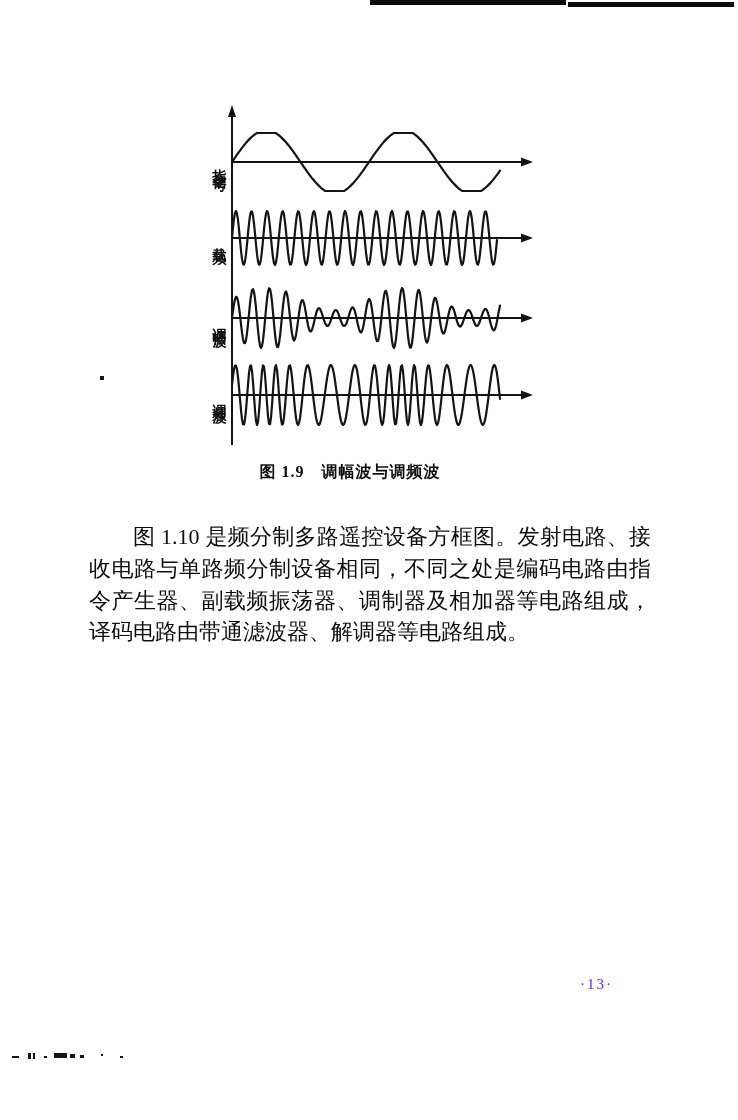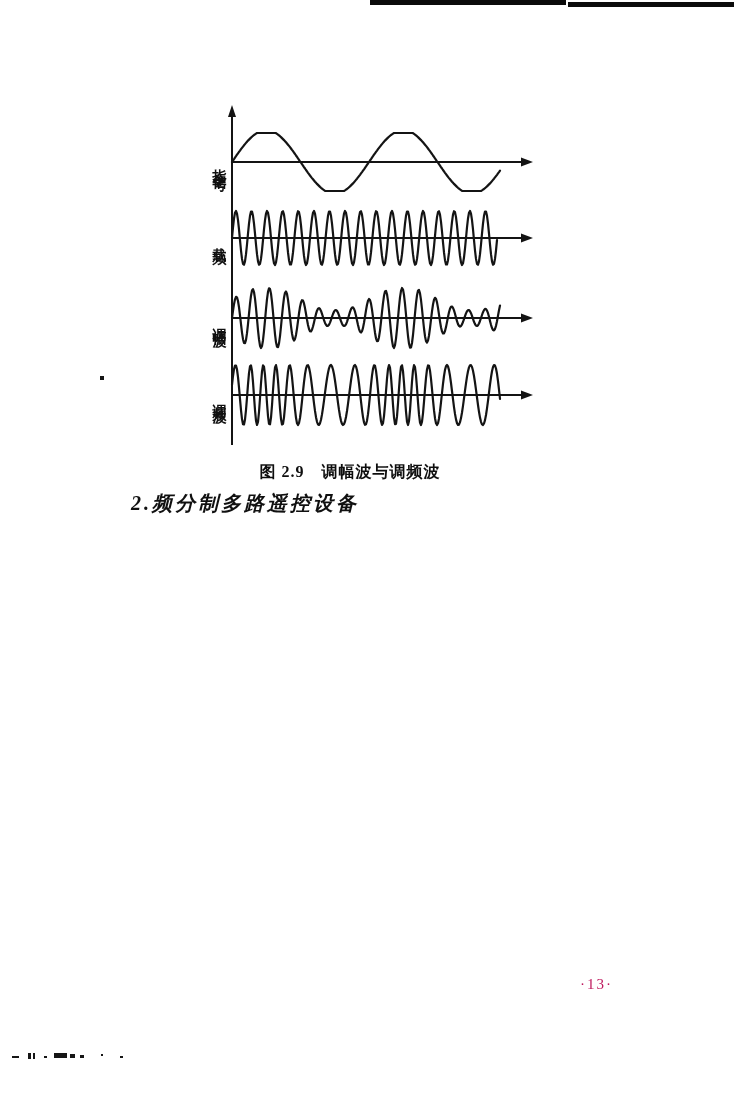--- a/index.html
+++ b/index.html
@@ -35,21 +35,21 @@
     letter-spacing:3px;color:#101010;white-space:nowrap;
   }
   .body-text{
     position:absolute;left:89px;top:521px;width:562px;
     font-size:22px;line-height:31.8px;color:#0d0d0d;
     text-align:justify;font-weight:500;
   }
   .body-text p{margin:0;text-indent:2em;}
   .page-number{
     position:absolute;left:580px;top:976px;
-    font-size:15px;letter-spacing:2px;color:#be185d;white-space:nowrap;
+    font-size:15px;letter-spacing:2px;color:#6d28d9;white-space:nowrap;
   }
   .noise{position:absolute;background:#161616;}
 </style>
 </head>
 <body>
 
 <div class="artifact" style="left:370px;top:0;width:196px;height:5px;"></div>
 <div class="artifact" style="left:568px;top:2px;width:166px;height:5px;"></div>
 
 <div class="noise" style="left:100px;top:376px;width:4px;height:4px;"></div>
@@ -71,25 +71,25 @@
       <line x1="52" y1="300" x2="349" y2="300" stroke="#141414" stroke-width="1.8"></line>
       <path d="M353,300 l-12,-4.5 l0,9 Z" fill="#141414"></path>
       <path d="M52,290.0 L53,281.0 L54,274.2 L55,270.5 L56,270.5 L57,274.5 L58,282.1 L59,292.4 L60,304.0 L61,315.1 L62,324.1 L63,329.2 L64,329.5 L65,324.5 L66,315.0 L67,302.6 L68,289.4 L69,278.2 L70,271.3 L71,270.4 L72,276.0 L73,287.1 L74,301.2 L75,315.2 L76,325.7 L77,330.0 L78,326.8 L79,317.0 L80,303.0 L81,288.2 L82,276.4 L83,270.4 L84,271.7 L85,280.0 L86,293.3 L87,308.2 L88,321.1 L89,328.8 L90,329.3 L91,322.6 L92,310.3 L93,295.5 L94,281.7 L95,272.5 L96,270.1 L97,274.9 L98,285.6 L99,299.5 L100,313.4 L101,324.1 L102,329.5 L103,328.8 L104,322.3 L105,311.6 L106,298.8 L107,286.5 L108,276.7 L109,271.1 L110,270.3 L111,274.2 L112,282.1 L113,292.5 L114,303.8 L115,314.3 L116,322.8 L117,328.2 L118,330.0 L119,328.1 L120,323.0 L121,315.3 L122,306.1 L123,296.3 L124,287.1 L125,279.3 L126,273.6 L127,270.5 L128,270.2 L129,272.5 L130,277.2 L131,283.7 L132,291.6 L133,300.0 L134,308.3 L135,315.9 L136,322.2 L137,326.8 L138,329.4 L139,329.9 L140,328.3 L141,324.7 L142,319.4 L143,312.9 L144,305.6 L145,297.9 L146,290.4 L147,283.5 L148,277.7 L149,273.3 L150,270.7 L151,270.0 L152,271.3 L153,274.5 L154,279.3 L155,285.5 L156,292.6 L157,300.2 L158,307.8 L159,314.9 L160,321.0 L161,325.8 L162,328.8 L163,330.0 L164,329.2 L165,326.5 L166,322.0 L167,316.0 L168,308.8 L169,301.0 L170,293.1 L171,285.6 L172,279.1 L173,274.0 L174,270.9 L175,270.0 L176,271.5 L177,275.3 L178,281.2 L179,288.7 L180,297.3 L181,306.3 L182,314.8 L183,322.1 L184,327.3 L185,329.8 L186,329.3 L187,325.7 L188,319.2 L189,310.4 L190,300.3 L191,289.9 L192,280.7 L193,273.8 L194,270.3 L195,270.8 L196,275.6 L197,284.0 L198,295.1 L199,307.1 L200,318.1 L201,326.3 L202,329.9 L203,328.2 L204,321.1 L205,309.8 L206,296.4 L207,283.6 L208,274.0 L209,270.0 L210,272.7 L211,281.8 L212,295.2 L213,309.9 L214,322.3 L215,329.2 L216,328.9 L217,321.4 L218,308.6 L219,293.7 L220,280.4 L221,271.9 L222,270.3 L223,276.1 L224,287.8 L225,302.6 L226,316.6 L227,326.6 L228,330.0 L229,326.0 L230,315.5 L231,301.2 L232,286.6 L233,275.4 L234,270.2 L235,272.1 L236,280.4 L237,293.1 L238,307.1 L239,319.4 L240,327.5 L241,330.0 L242,326.6 L243,318.3 L244,306.8 L245,294.2 L246,282.9 L247,274.5 L248,270.4 L249,270.8 L250,275.6 L251,283.8 L252,294.2 L253,305.1 L254,315.2 L255,323.2 L256,328.3 L257,330.0 L258,328.3 L259,323.5 L260,316.2 L261,307.4 L262,298.0 L263,288.9 L264,281.0 L265,274.9 L266,271.2 L267,270.0 L268,271.4 L269,275.1 L270,280.8 L271,288.0 L272,296.0 L273,304.2 L274,312.1 L275,318.9 L276,324.4 L277,328.1 L278,329.9 L279,329.6 L280,327.2 L281,323.1 L282,317.5 L283,310.8 L284,303.3 L285,295.6 L286,288.3 L287,281.6 L288,276.2 L289,272.4 L290,270.3 L291,270.2 L292,272.0 L293,275.7 L294,281.0 L295,287.5 L296,294.8 L297,302.5 L298,310.0 L299,316.8 L300,322.6 L301,326.8 L302,329.4 L303,330.0 L304,328.5 L305,325.1 L306,320.0 L307,313.4 L308,305.8 L309,297.6 L310,289.6 L311,282.3 L312,276.3 L313,272.1 L314,270.1 L315,270.6 L316,273.5 L317,278.8 L318,286.1 L319,294.7 L320,304.0" fill="none" stroke="#141414" stroke-width="2.2" stroke-linejoin="round" stroke-linecap="round"></path>
     </svg>
 
   <div class="wave-label wl-0">指令信号</div>
   <div class="wave-label wl-1">载频</div>
   <div class="wave-label wl-2">调幅波</div>
   <div class="wave-label wl-3">调频波</div>
 
-  <div class="figure-caption">图 2.9　调幅波与调频波</div>
+  <div class="figure-caption">图 1.9　调幅波与调频波</div>
 
-  <div class="section-heading">2.频分制多路遥控设备</div>
 
   <div class="body-text">
+    <p>图 1.10 是频分制多路遥控设备方框图。发射电路、接收电路与单路频分制设备相同，不同之处是编码电路由指令产生器、副载频振荡器、调制器及相加器等电路组成，译码电路由带通滤波器、解调器等电路组成。</p>
   </div>
 
   <div class="page-number">·13·</div>
 
   <div class="noise" style="left:12px;top:1056px;width:7px;height:2px;"></div>
   <div class="noise" style="left:28px;top:1053px;width:3px;height:6px;"></div>
   <div class="noise" style="left:33px;top:1053px;width:2px;height:6px;"></div>
   <div class="noise" style="left:44px;top:1056px;width:3px;height:2px;"></div>
   <div class="noise" style="left:54px;top:1053px;width:13px;height:5px;"></div>
   <div class="noise" style="left:70px;top:1054px;width:5px;height:4px;"></div>

